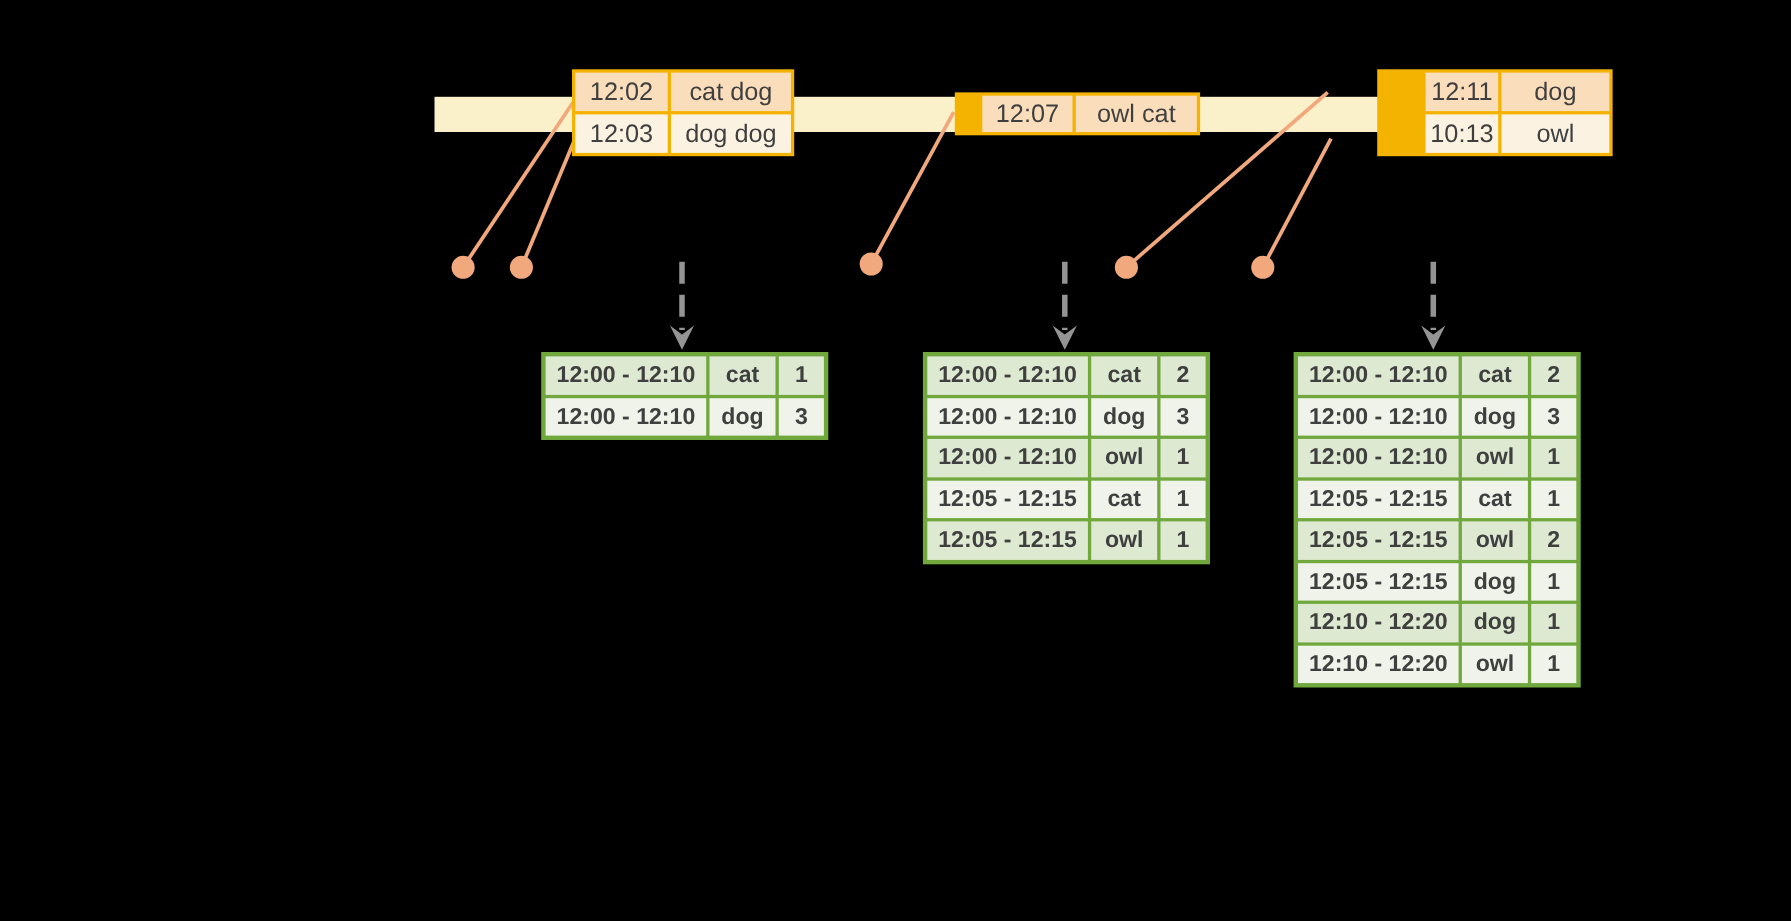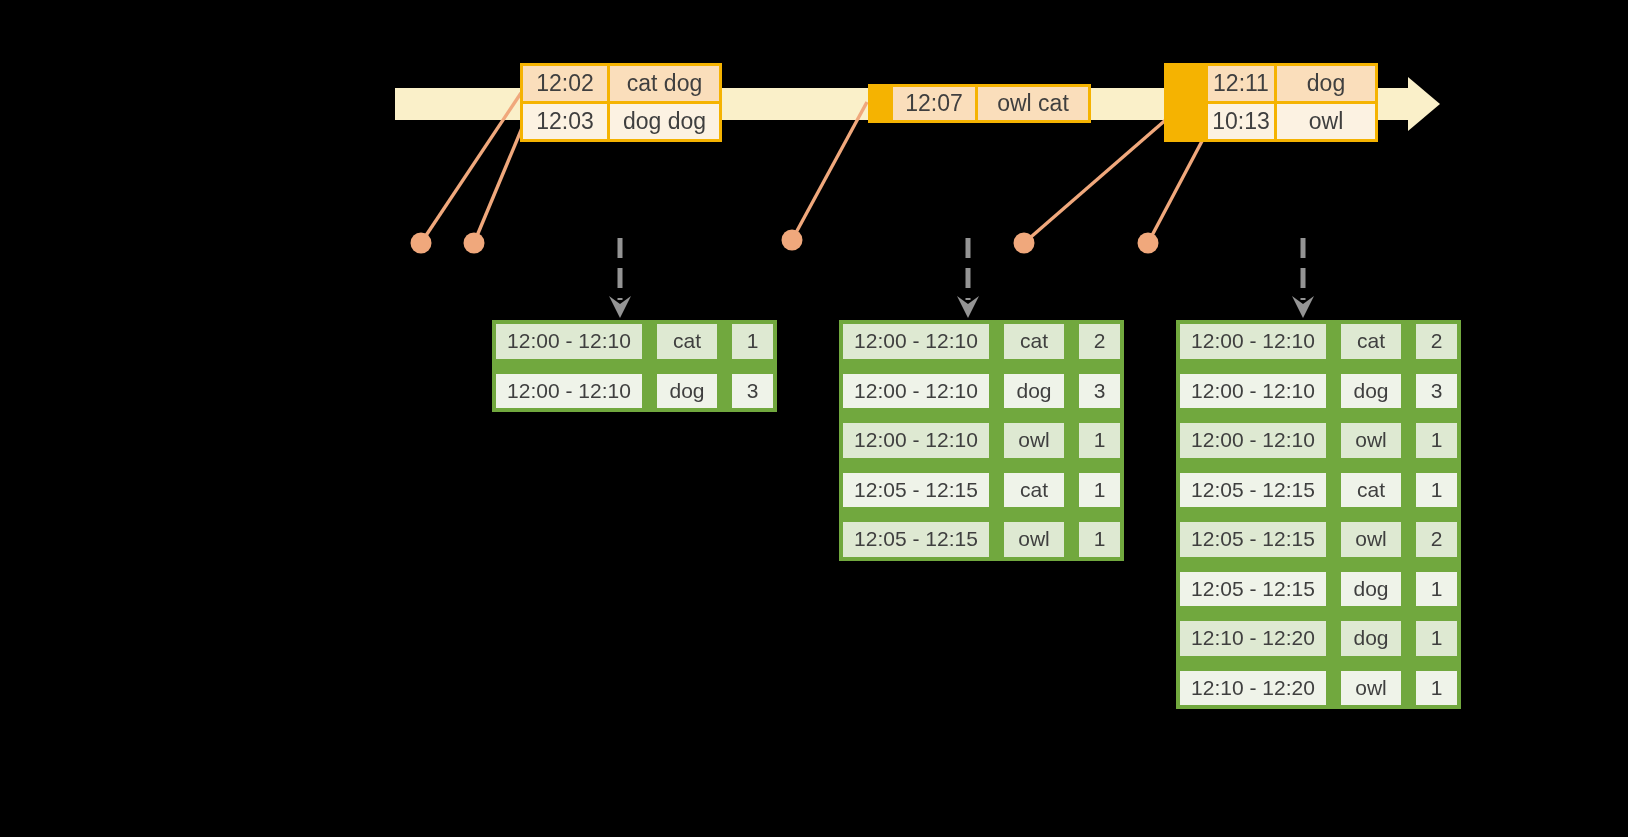--- a/index.html
+++ b/index.html
@@ -53,35 +53,36 @@
     position: absolute;
     display: grid;
     gap: 3px;
     padding: 3px;
     background: #f5b301;
     z-index: 3;
     font-size: 23px;
   }
   #evt1 { left: 520px;  top: 63px; grid-template-columns: 84px 109px; grid-auto-rows: 35px; }
   #evt2 { left: 868px;  top: 84px; grid-template-columns: 82px 110px; grid-auto-rows: 33px; padding-left: 25px; }
-  #evt3 { left: 1164px; top: 63px; grid-template-columns: 66px 98px;  grid-auto-rows: 35px; padding-left: 44px; }
+  #evt3 { left: 1252px; top: 63px; grid-template-columns: 66px 98px;  grid-auto-rows: 35px; padding-left: 44px; }
   .evt-table .cell.base { background: #fadebb; }
   .evt-table .cell.alt  { background: #fcf2e2; }
 
   
   .res-table {
     position: absolute;
     display: grid;
     grid-template-columns: 146px 60px 41px;
     grid-auto-rows: 34.5px;
-    gap: 15px;
+    gap: 3px;
     padding: 4px;
     background: #71a83e;
     z-index: 3;
     font-size: 21px;
+    font-weight: bold;
   }
   #res1 { left: 492px;  top: 320px; }
   #res2 { left: 839px;  top: 320px; }
   #res3 { left: 1176px; top: 320px; }
   .res-table .cell.base { background: #dee9d2; }
   .res-table .cell.alt  { background: #eff3e9; }
 
   .cell {
     display: flex;
     align-items: center;

